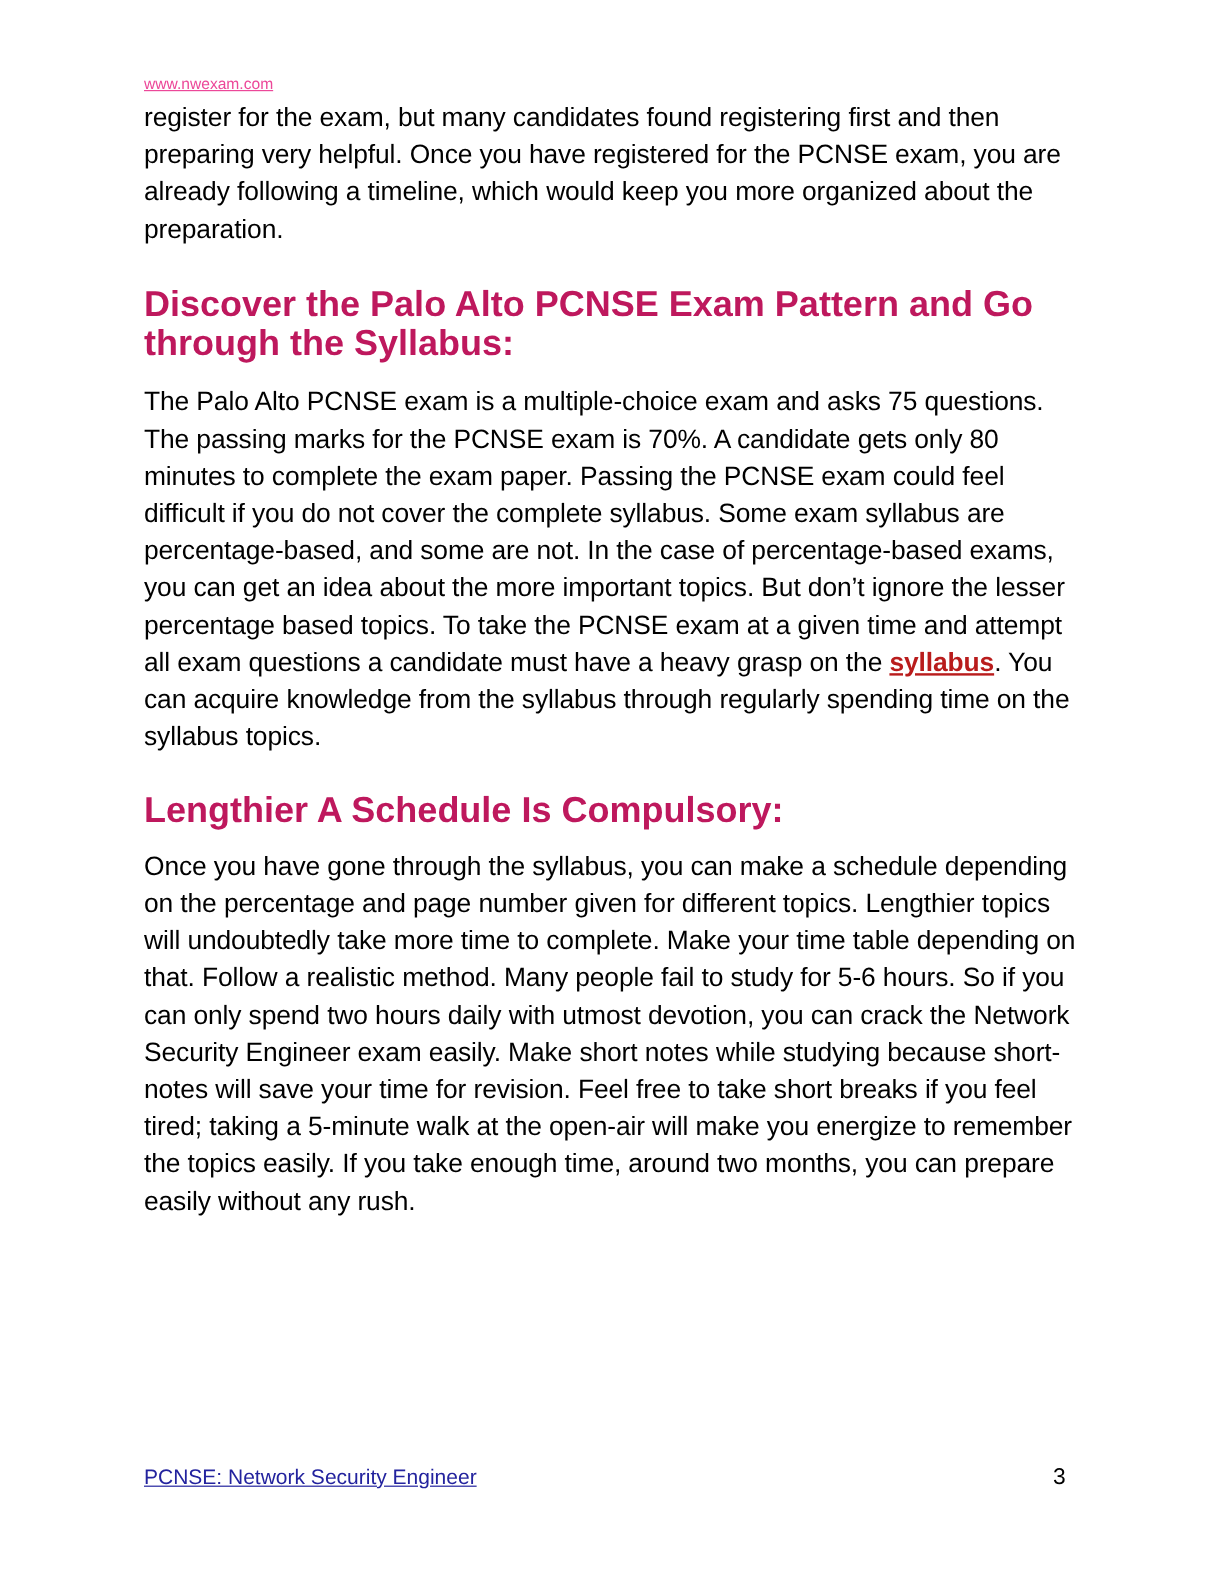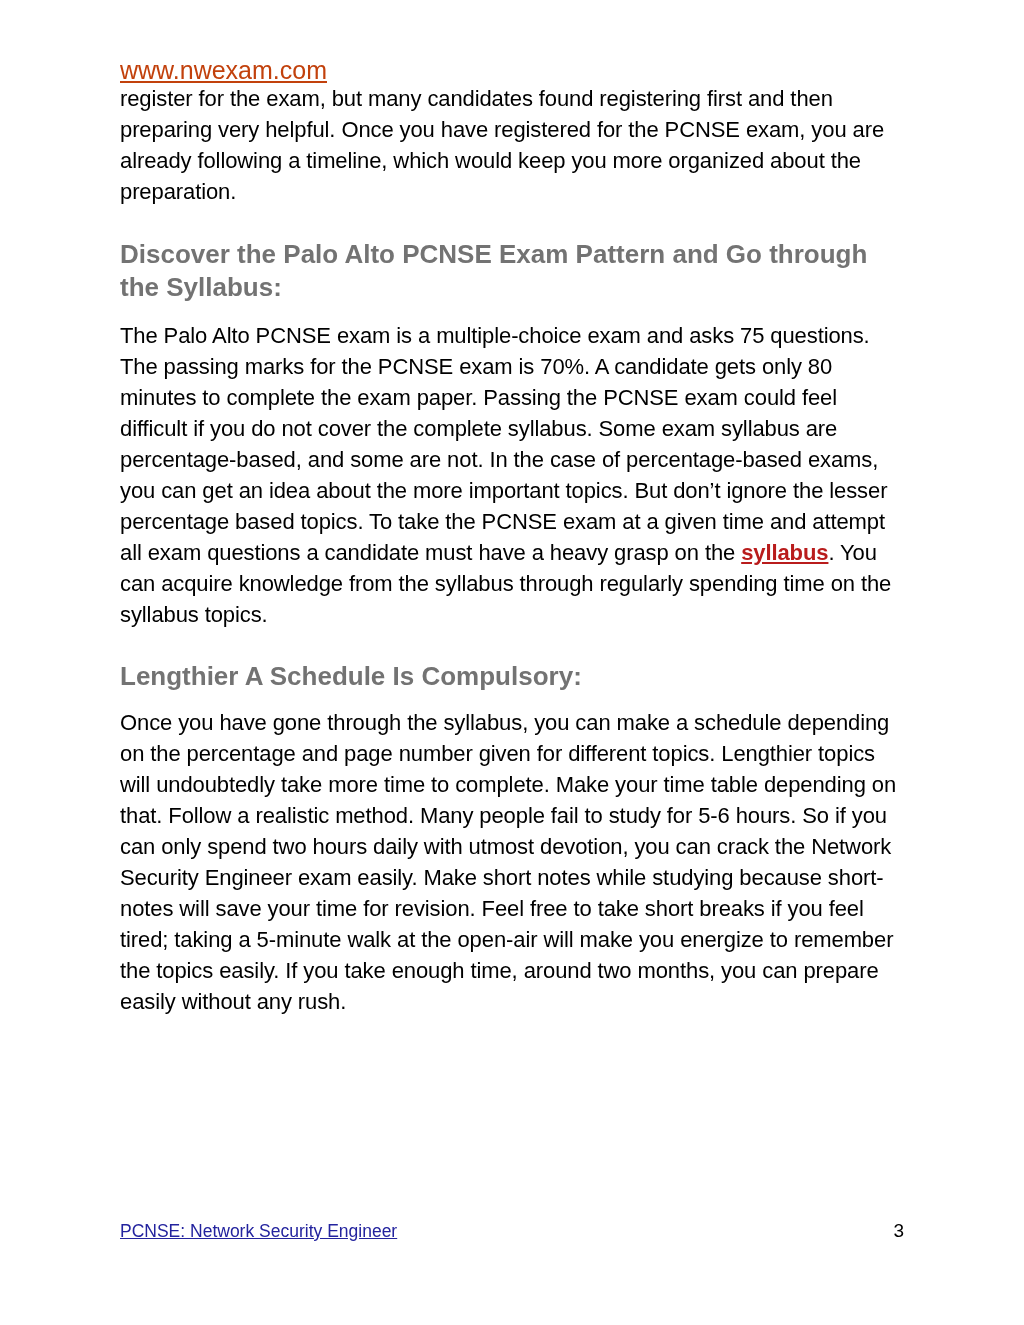--- a/index.html
+++ b/index.html
@@ -15,53 +15,53 @@
   }
   .content {
     position: absolute;
     left: 120px;
     top: 0;
     width: 790px;
   }
   .site-link {
     display: inline-block;
     margin-top: 58px;
-    font-size: 25px;
+    font-size: 13px;
     line-height: 24px;
-    color: #c2410c;
+    color: #ec4899;
     text-decoration: underline;
     cursor: pointer;
   }
   .body-text {
     font-size: 22px;
     line-height: 31px;
     letter-spacing: -0.1px;
     color: #000000;
   }
   .intro { }
   .heading {
-    font-size: 26px;
+    font-size: 30px;
     line-height: 33px;
     font-weight: bold;
-    color: #737373;
+    color: #be185d;
   }
   .heading-1 { margin-top: 31px; }
   .after-heading { margin-top: 16px; }
   .heading-2 { margin-top: 30px; }
   .after-heading-2 { margin-top: 14px; }
   .inline-link {
     color: #b91c1c;
     font-weight: bold;
     text-decoration: underline;
     cursor: pointer;
   }
   .footer {
     position: absolute;
     left: 120px;
-    right: 120px;
+    right: 136px;
     top: 1220px;
     display: flex;
     justify-content: space-between;
     align-items: baseline;
   }
   .footer-link {
     font-size: 17.5px;
     line-height: 22px;
     color: #23239E;
     text-decoration: underline;

